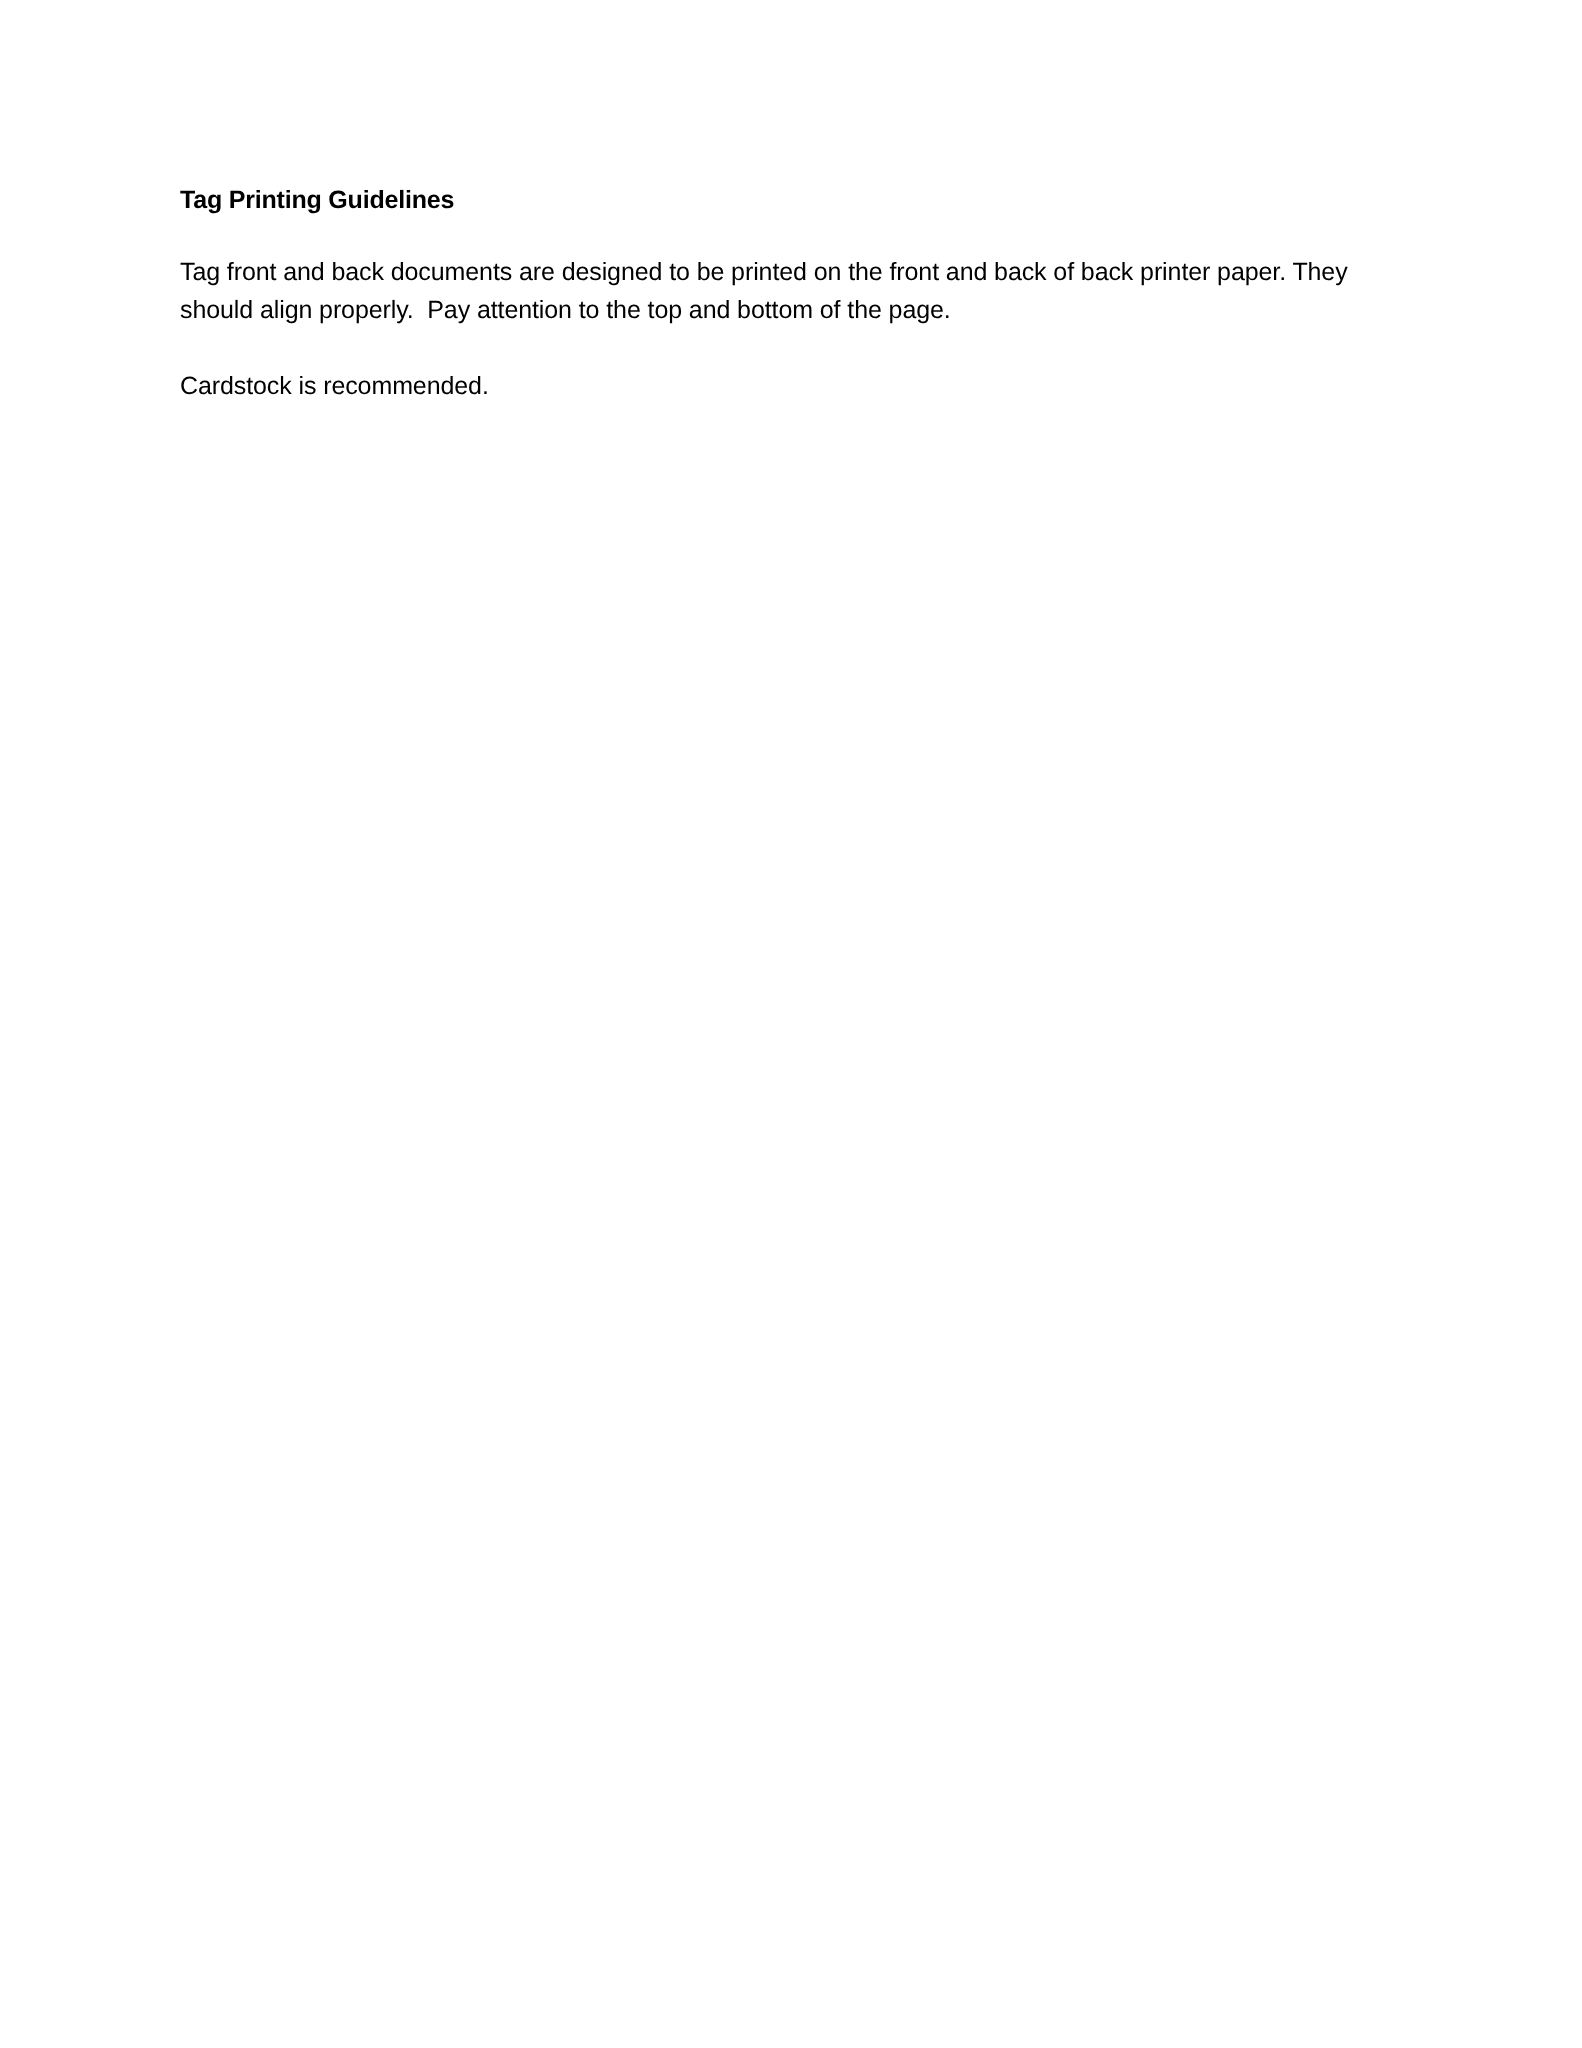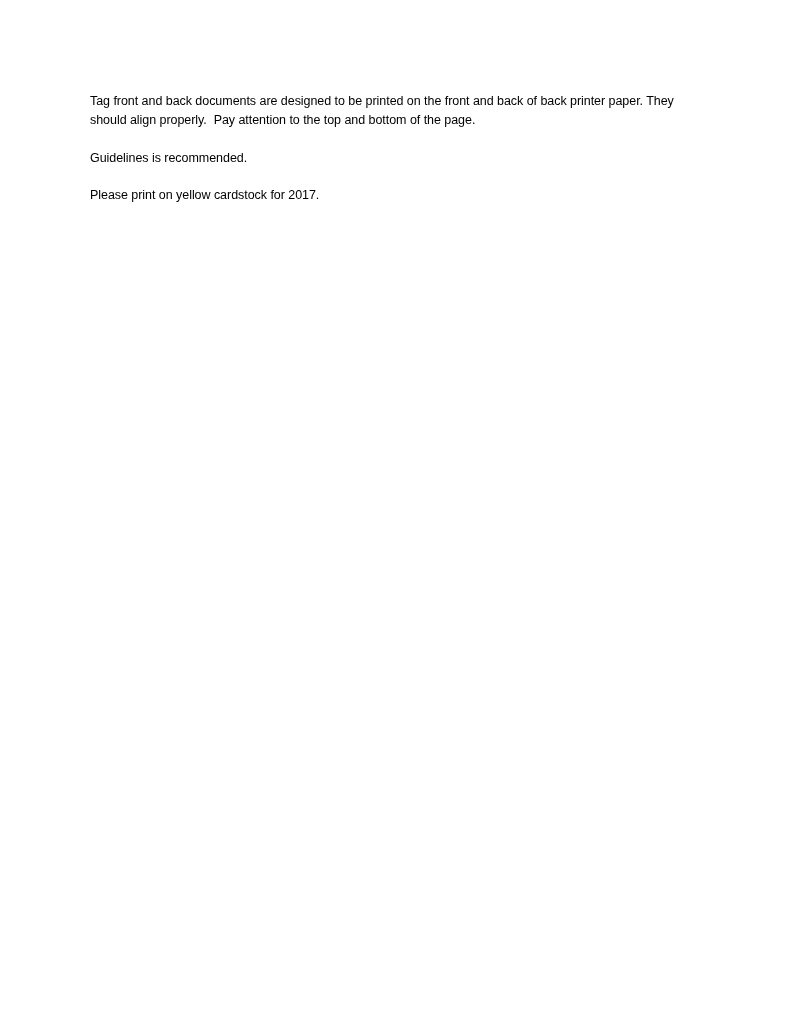--- a/index.html
+++ b/index.html
@@ -44,17 +44,17 @@
   }
   .doc-para:last-child {
     margin-bottom: 0;
   }
 </style>
 </head>
 <body>
 
 <div class="page">
   <div class="doc-body">
+    <p class="doc-title">Tag Printing Guidelines</p>
     <p class="doc-para">Tag front and back documents are designed to be printed on the front and back of back printer paper. They should align properly.  Pay attention to the top and bottom of the page.</p>
-    <p class="doc-para">Guidelines is recommended.</p>
-    <p class="doc-para">Please print on yellow cardstock for 2017.</p>
+    <p class="doc-para">Cardstock is recommended.</p>
   </div>
 </div>
 
 </body></html>

